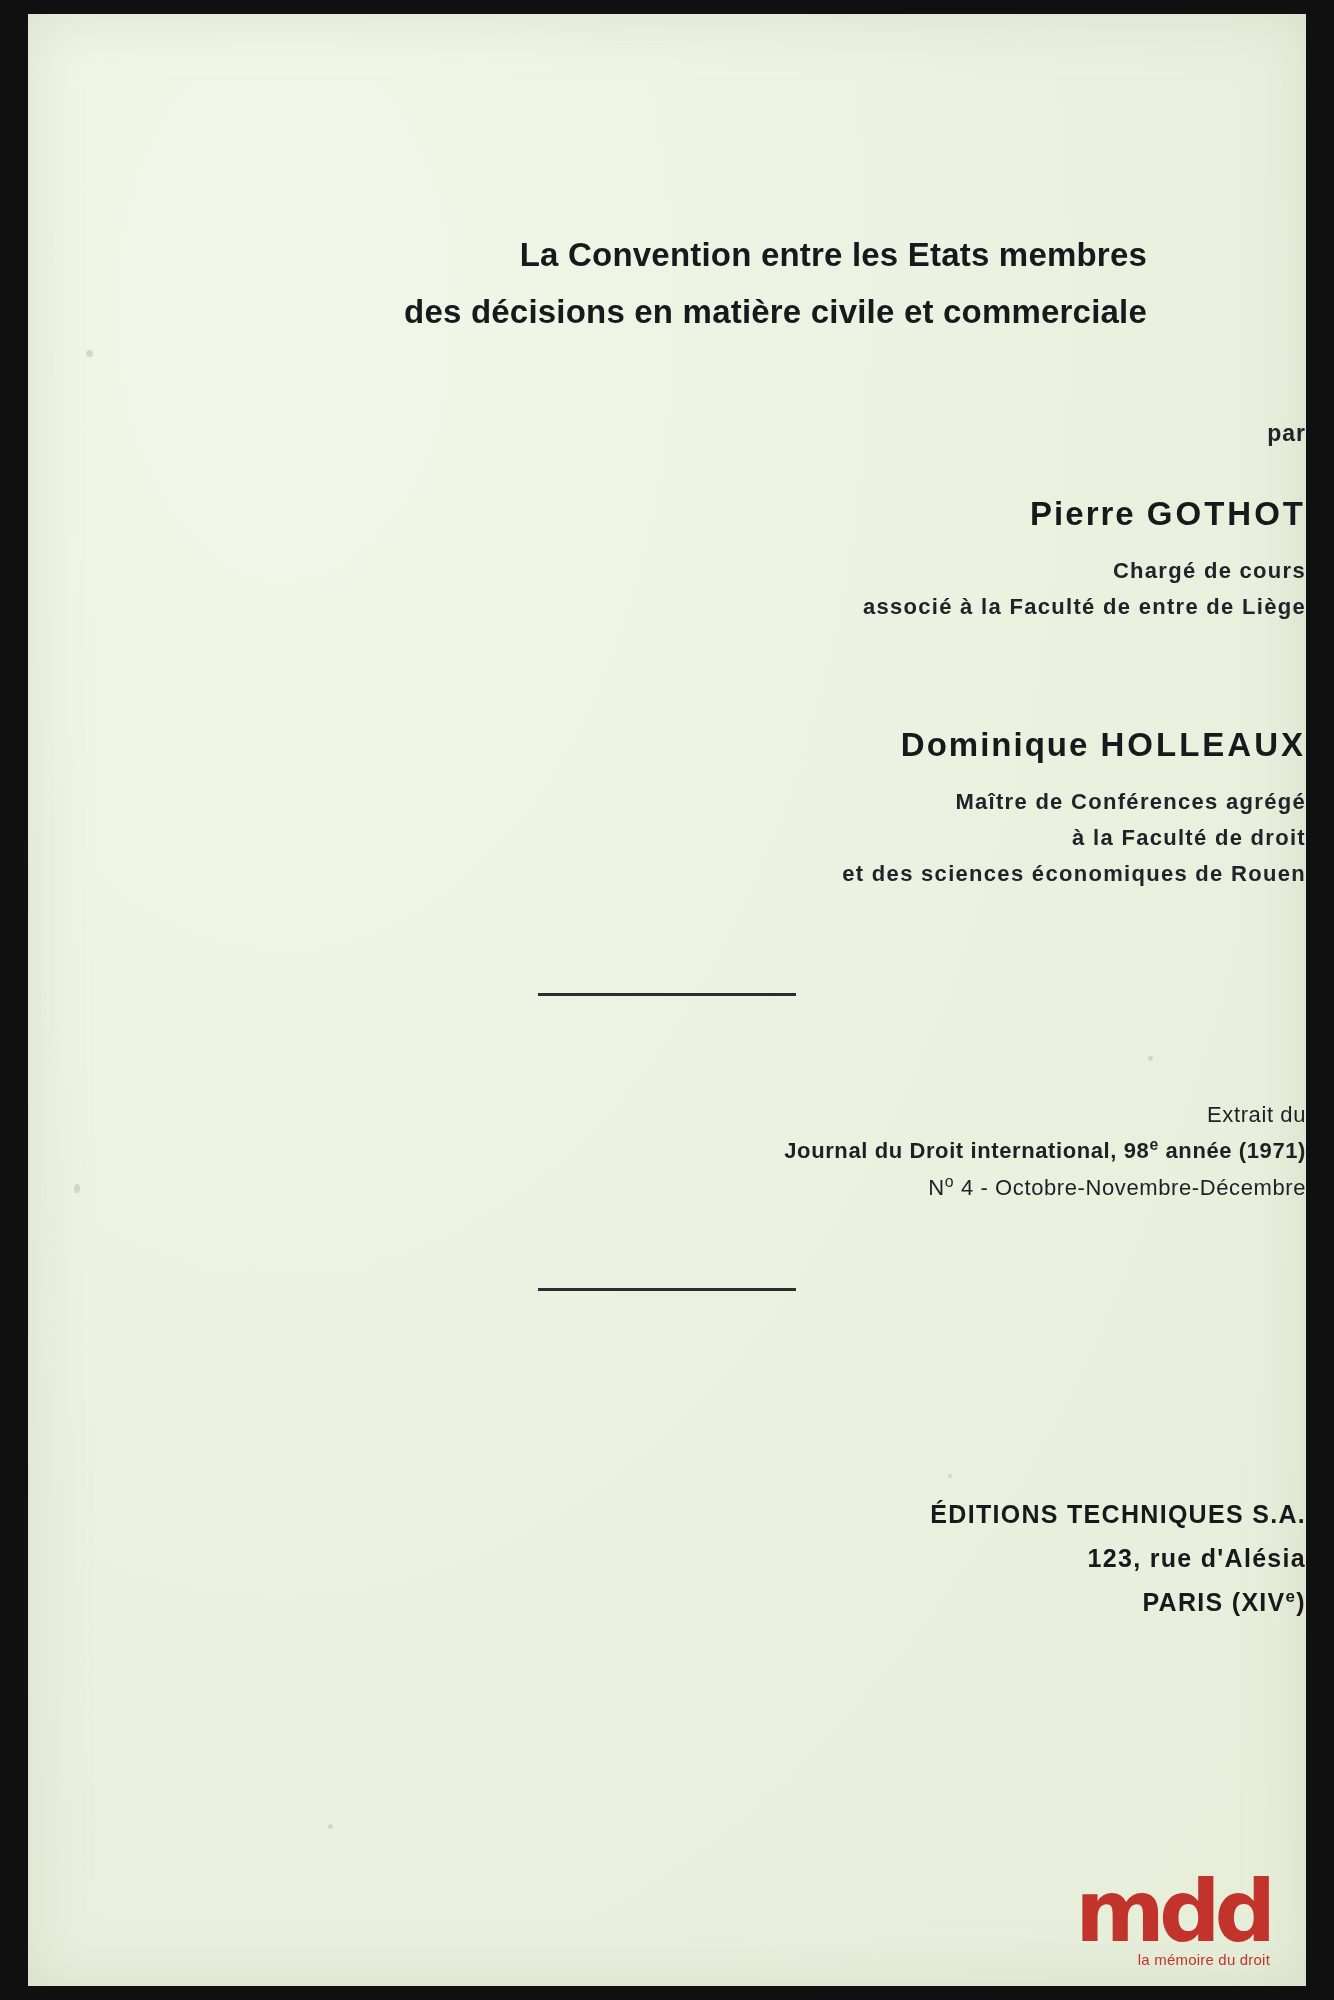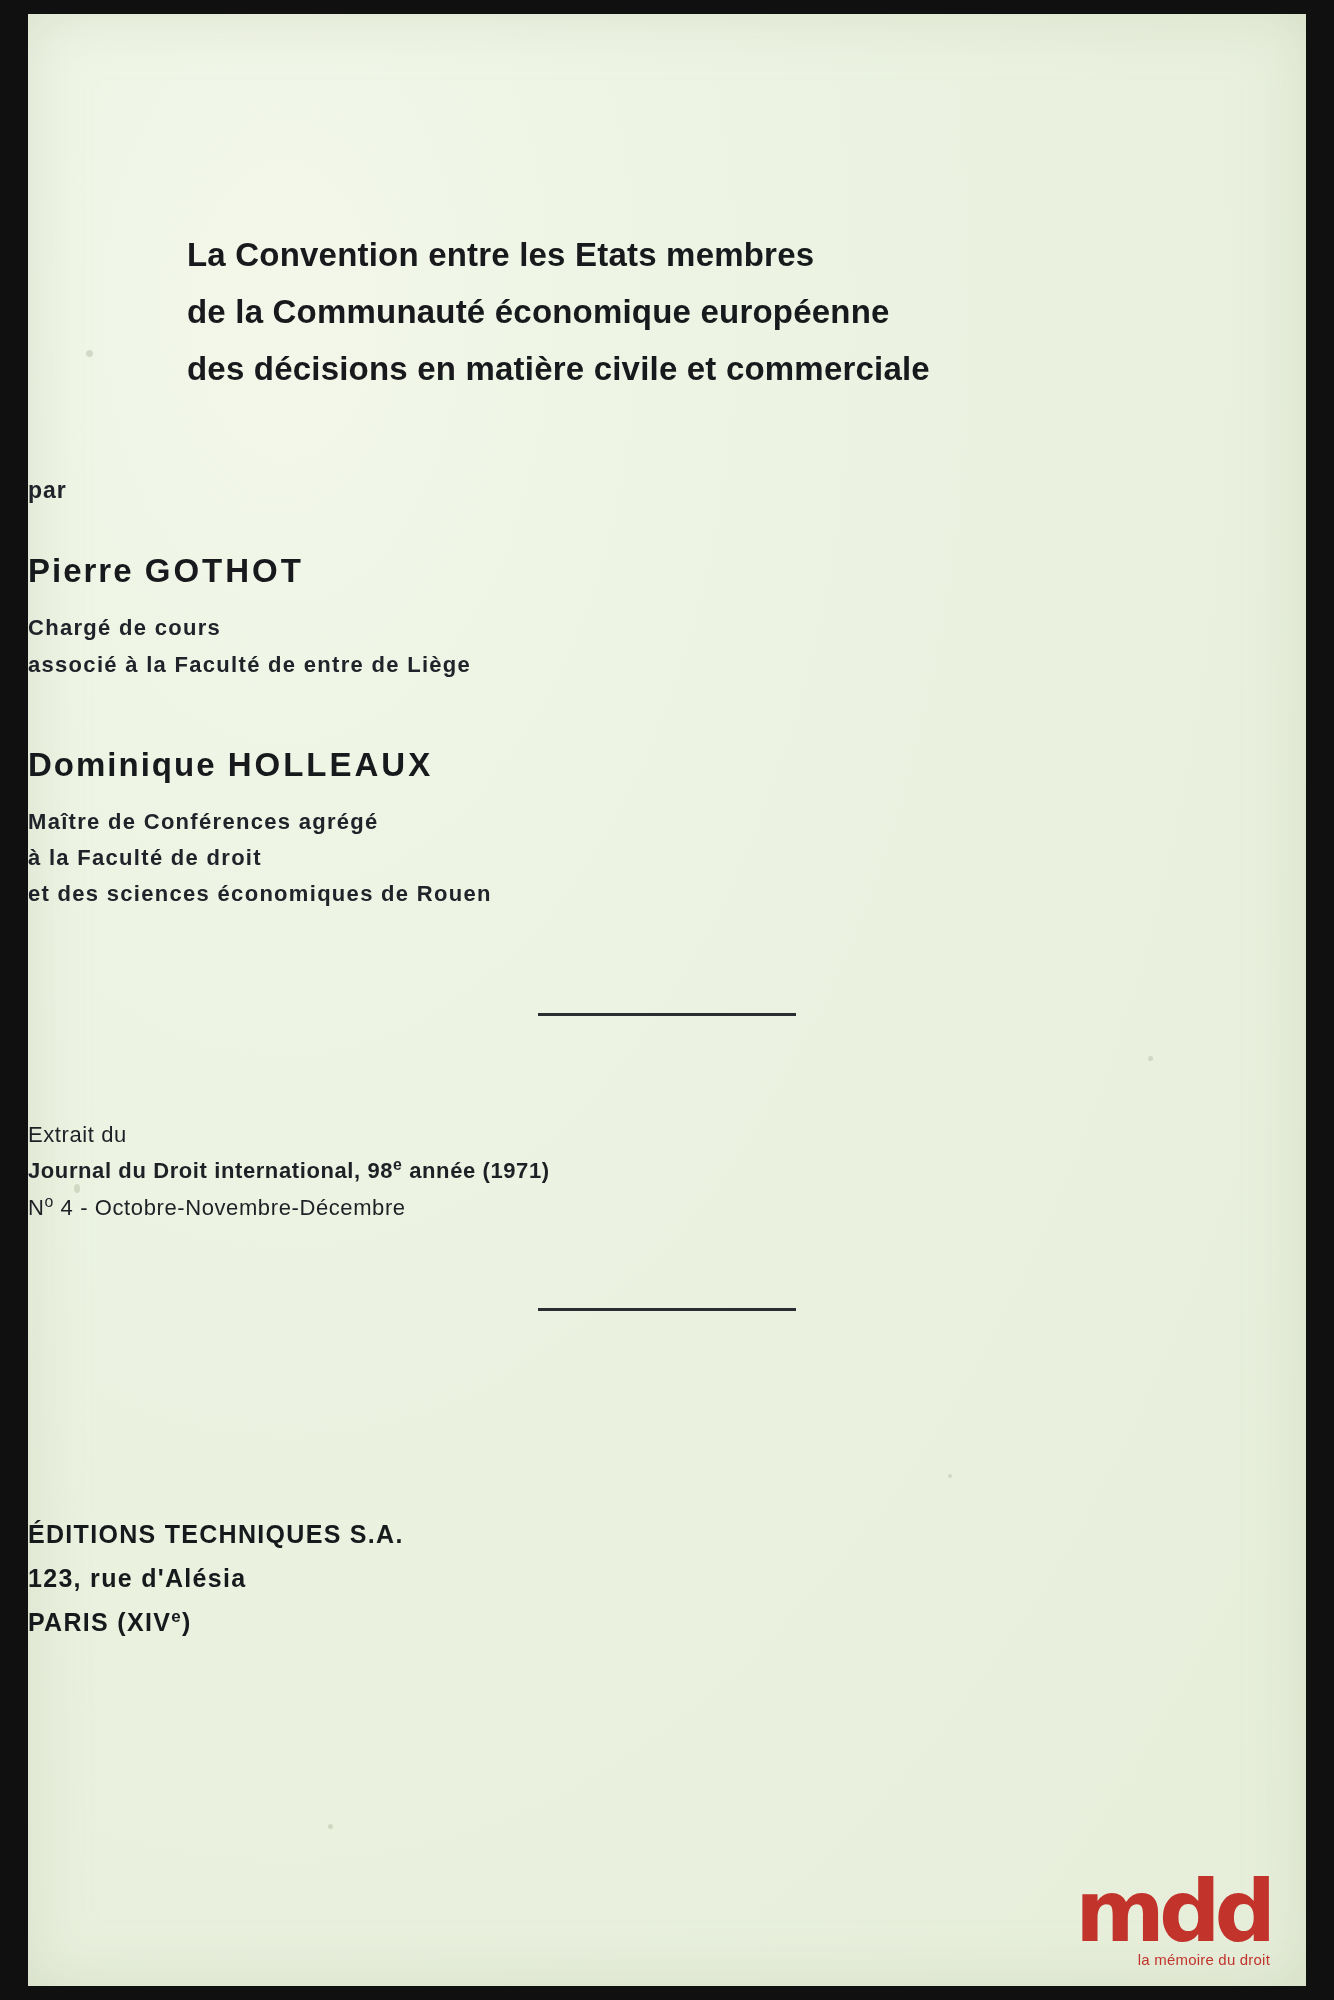--- a/index.html
+++ b/index.html
@@ -42,21 +42,21 @@
     background: #b9bda7;
     opacity: .5;
     border-radius: 50%;
   }
 
   .content {
     position: absolute;
     left: 0;
     right: 0;
     top: 0;
-    text-align: left;
+    text-align: right;
     color: #1b1f24;
   }
 
   .title {
     margin: 0 auto;
     padding-top: 212px;
     width: 960px;
     font-weight: bold;
     font-size: 33px;
     line-height: 1.73;
@@ -84,21 +84,21 @@
 
   .role {
     margin-top: 20px;
     font-size: 22px;
     font-weight: bold;
     letter-spacing: 1.3px;
     line-height: 1.65;
     color: #20242a;
   }
 
-  .author2 { margin-top: 63px; }
+  .author2 { margin-top: 100px; }
 
   .rule {
     width: 258px;
     height: 3px;
     background: #2a2e33;
     margin: 0 auto;
   }
   .rule-1 { margin-top: 100px; }
   .rule-2 { margin-top: 82px; }
 
@@ -154,21 +154,20 @@
     <div class="speck" style="left:58px;  top:336px;  width:7px;  height:7px;"></div>
     <div class="speck" style="left:46px;  top:1170px; width:6px;  height:9px;"></div>
     <div class="speck" style="left:1120px;top:1042px; width:5px;  height:5px;"></div>
     <div class="speck" style="left:920px; top:1460px; width:4px;  height:4px;"></div>
     <div class="speck" style="left:300px; top:1810px; width:5px;  height:5px;"></div>
 
     <div class="content">
 
       <div class="title">
         <div class="line">La Convention entre les Etats membres</div>
-        <div class="line">de la Communauté économique européenne</div>
         <div class="line">des décisions en matière civile et commerciale</div>
       </div>
 
       <div class="par">par</div>
 
       <div class="author">
         <span>Pierre</span>
         <span class="fam">GOTHOT</span>
       </div>
       <div class="role">

